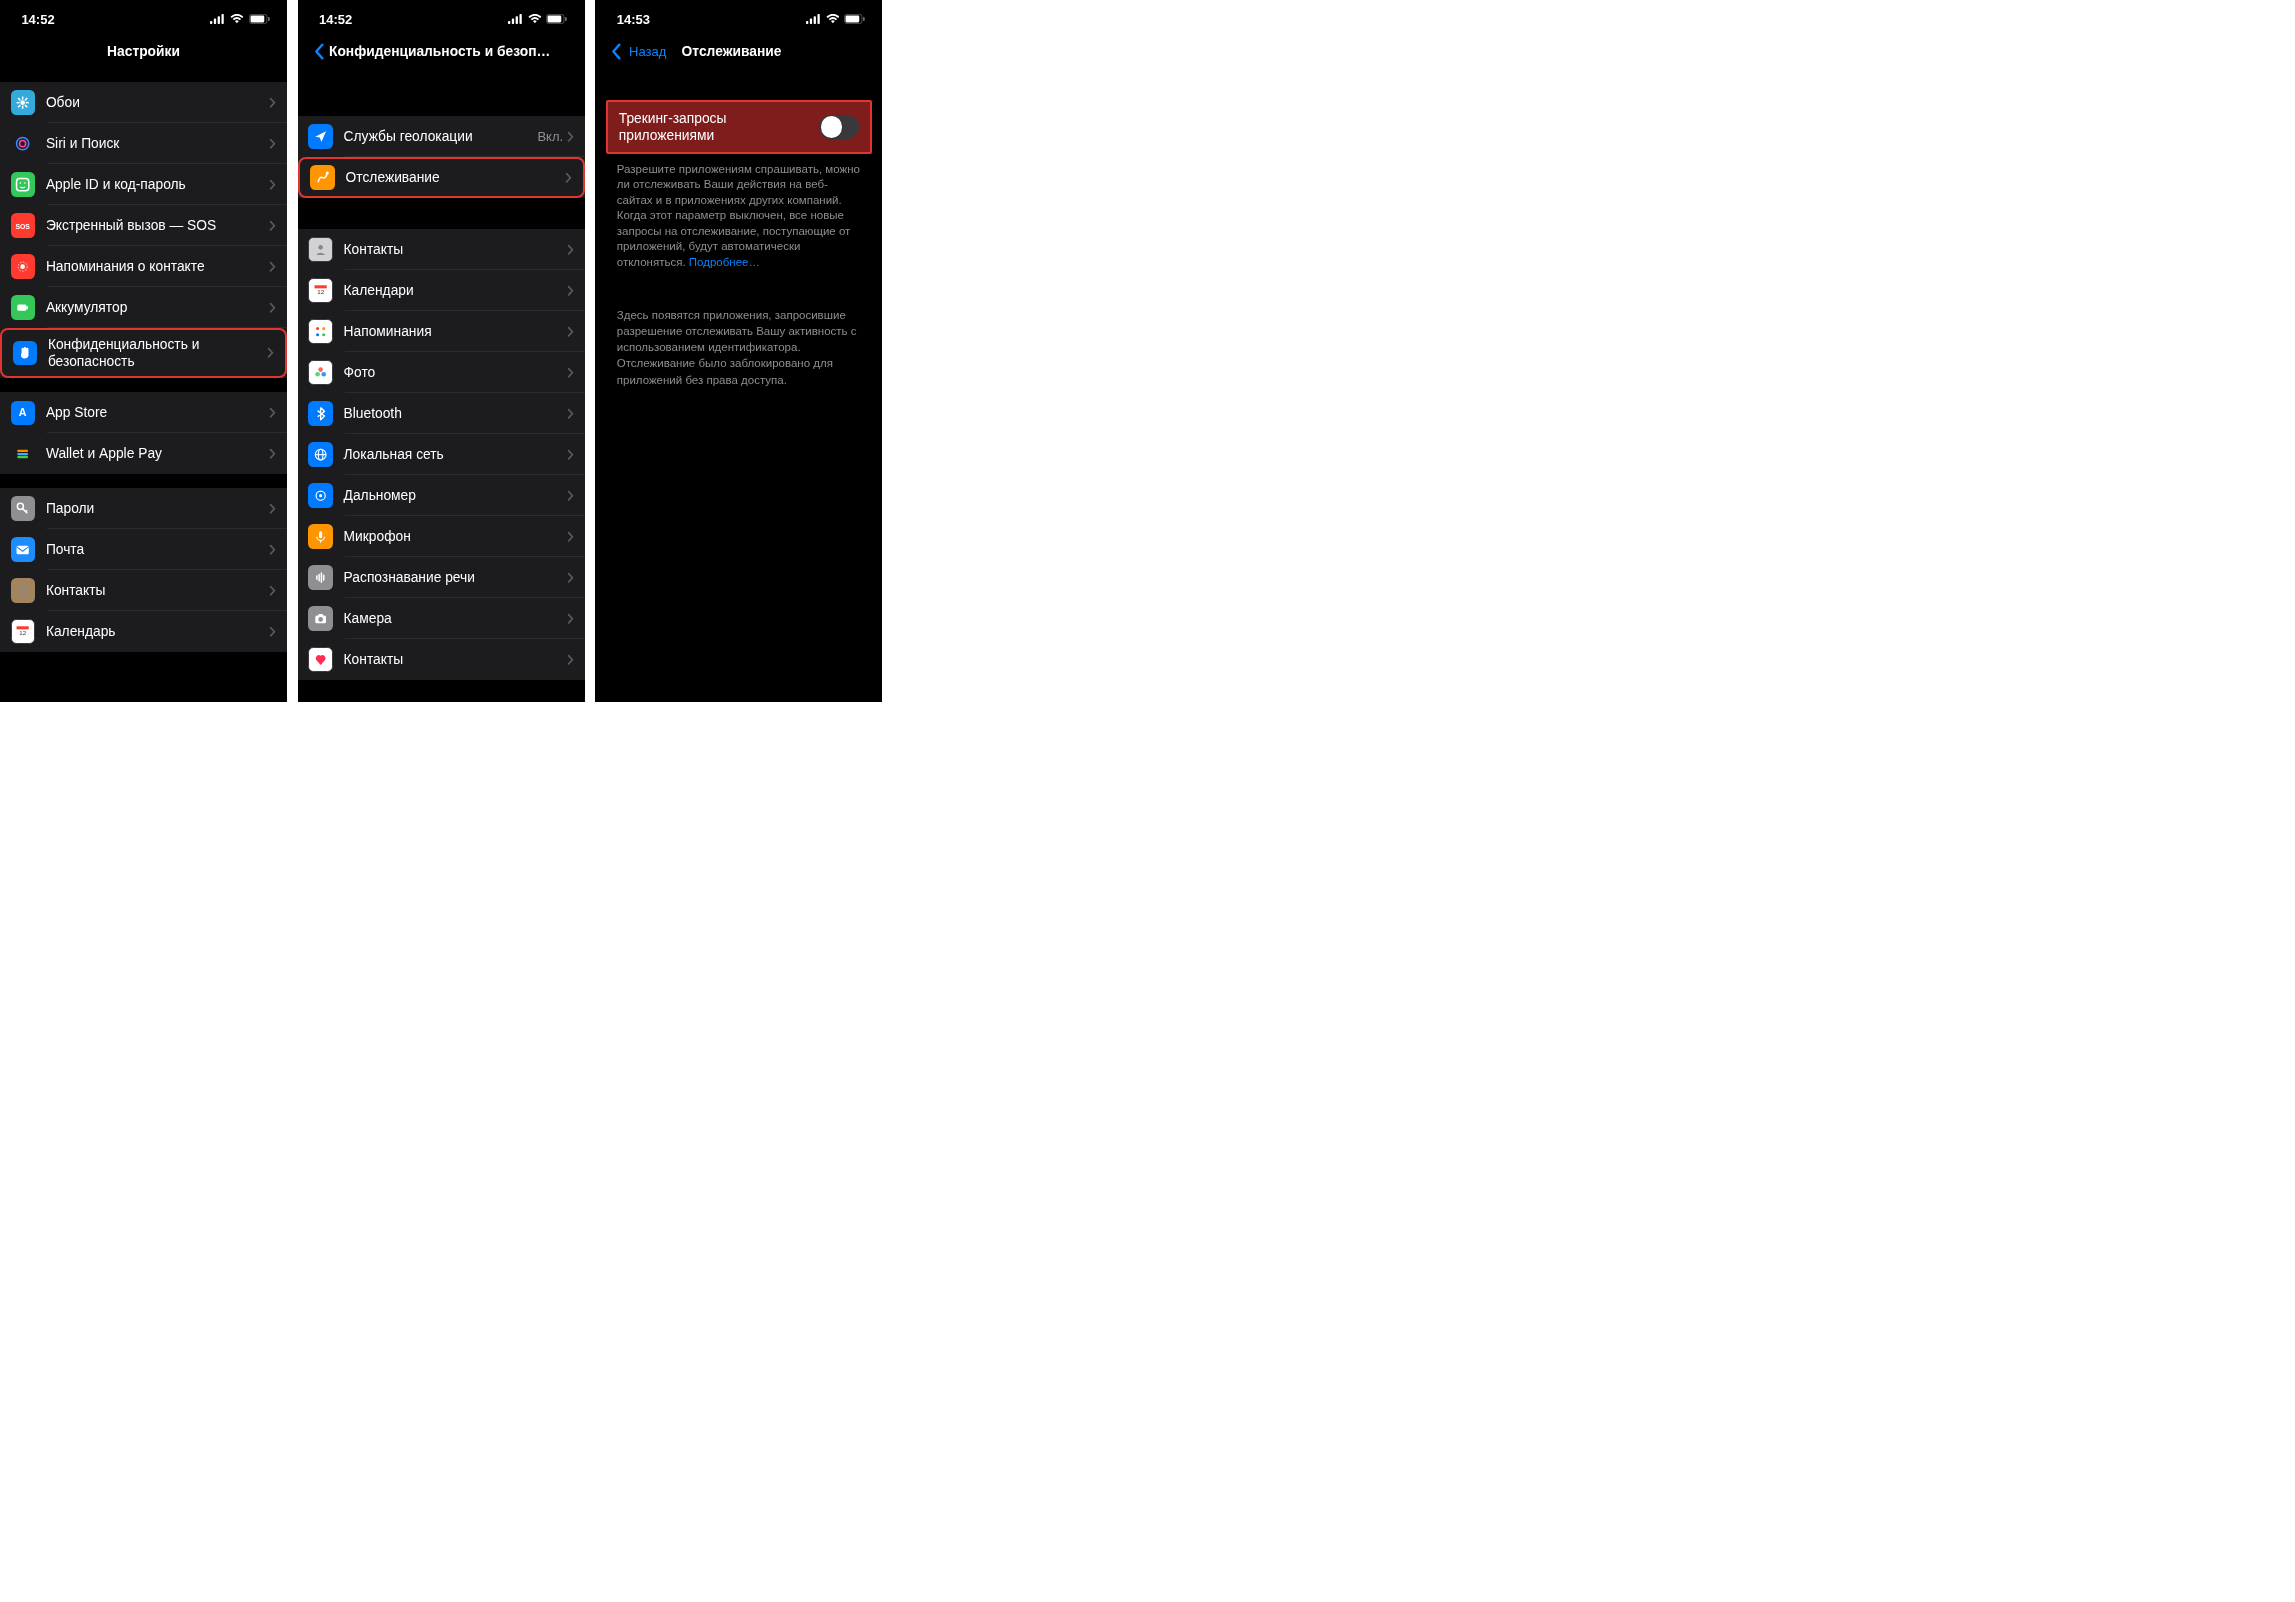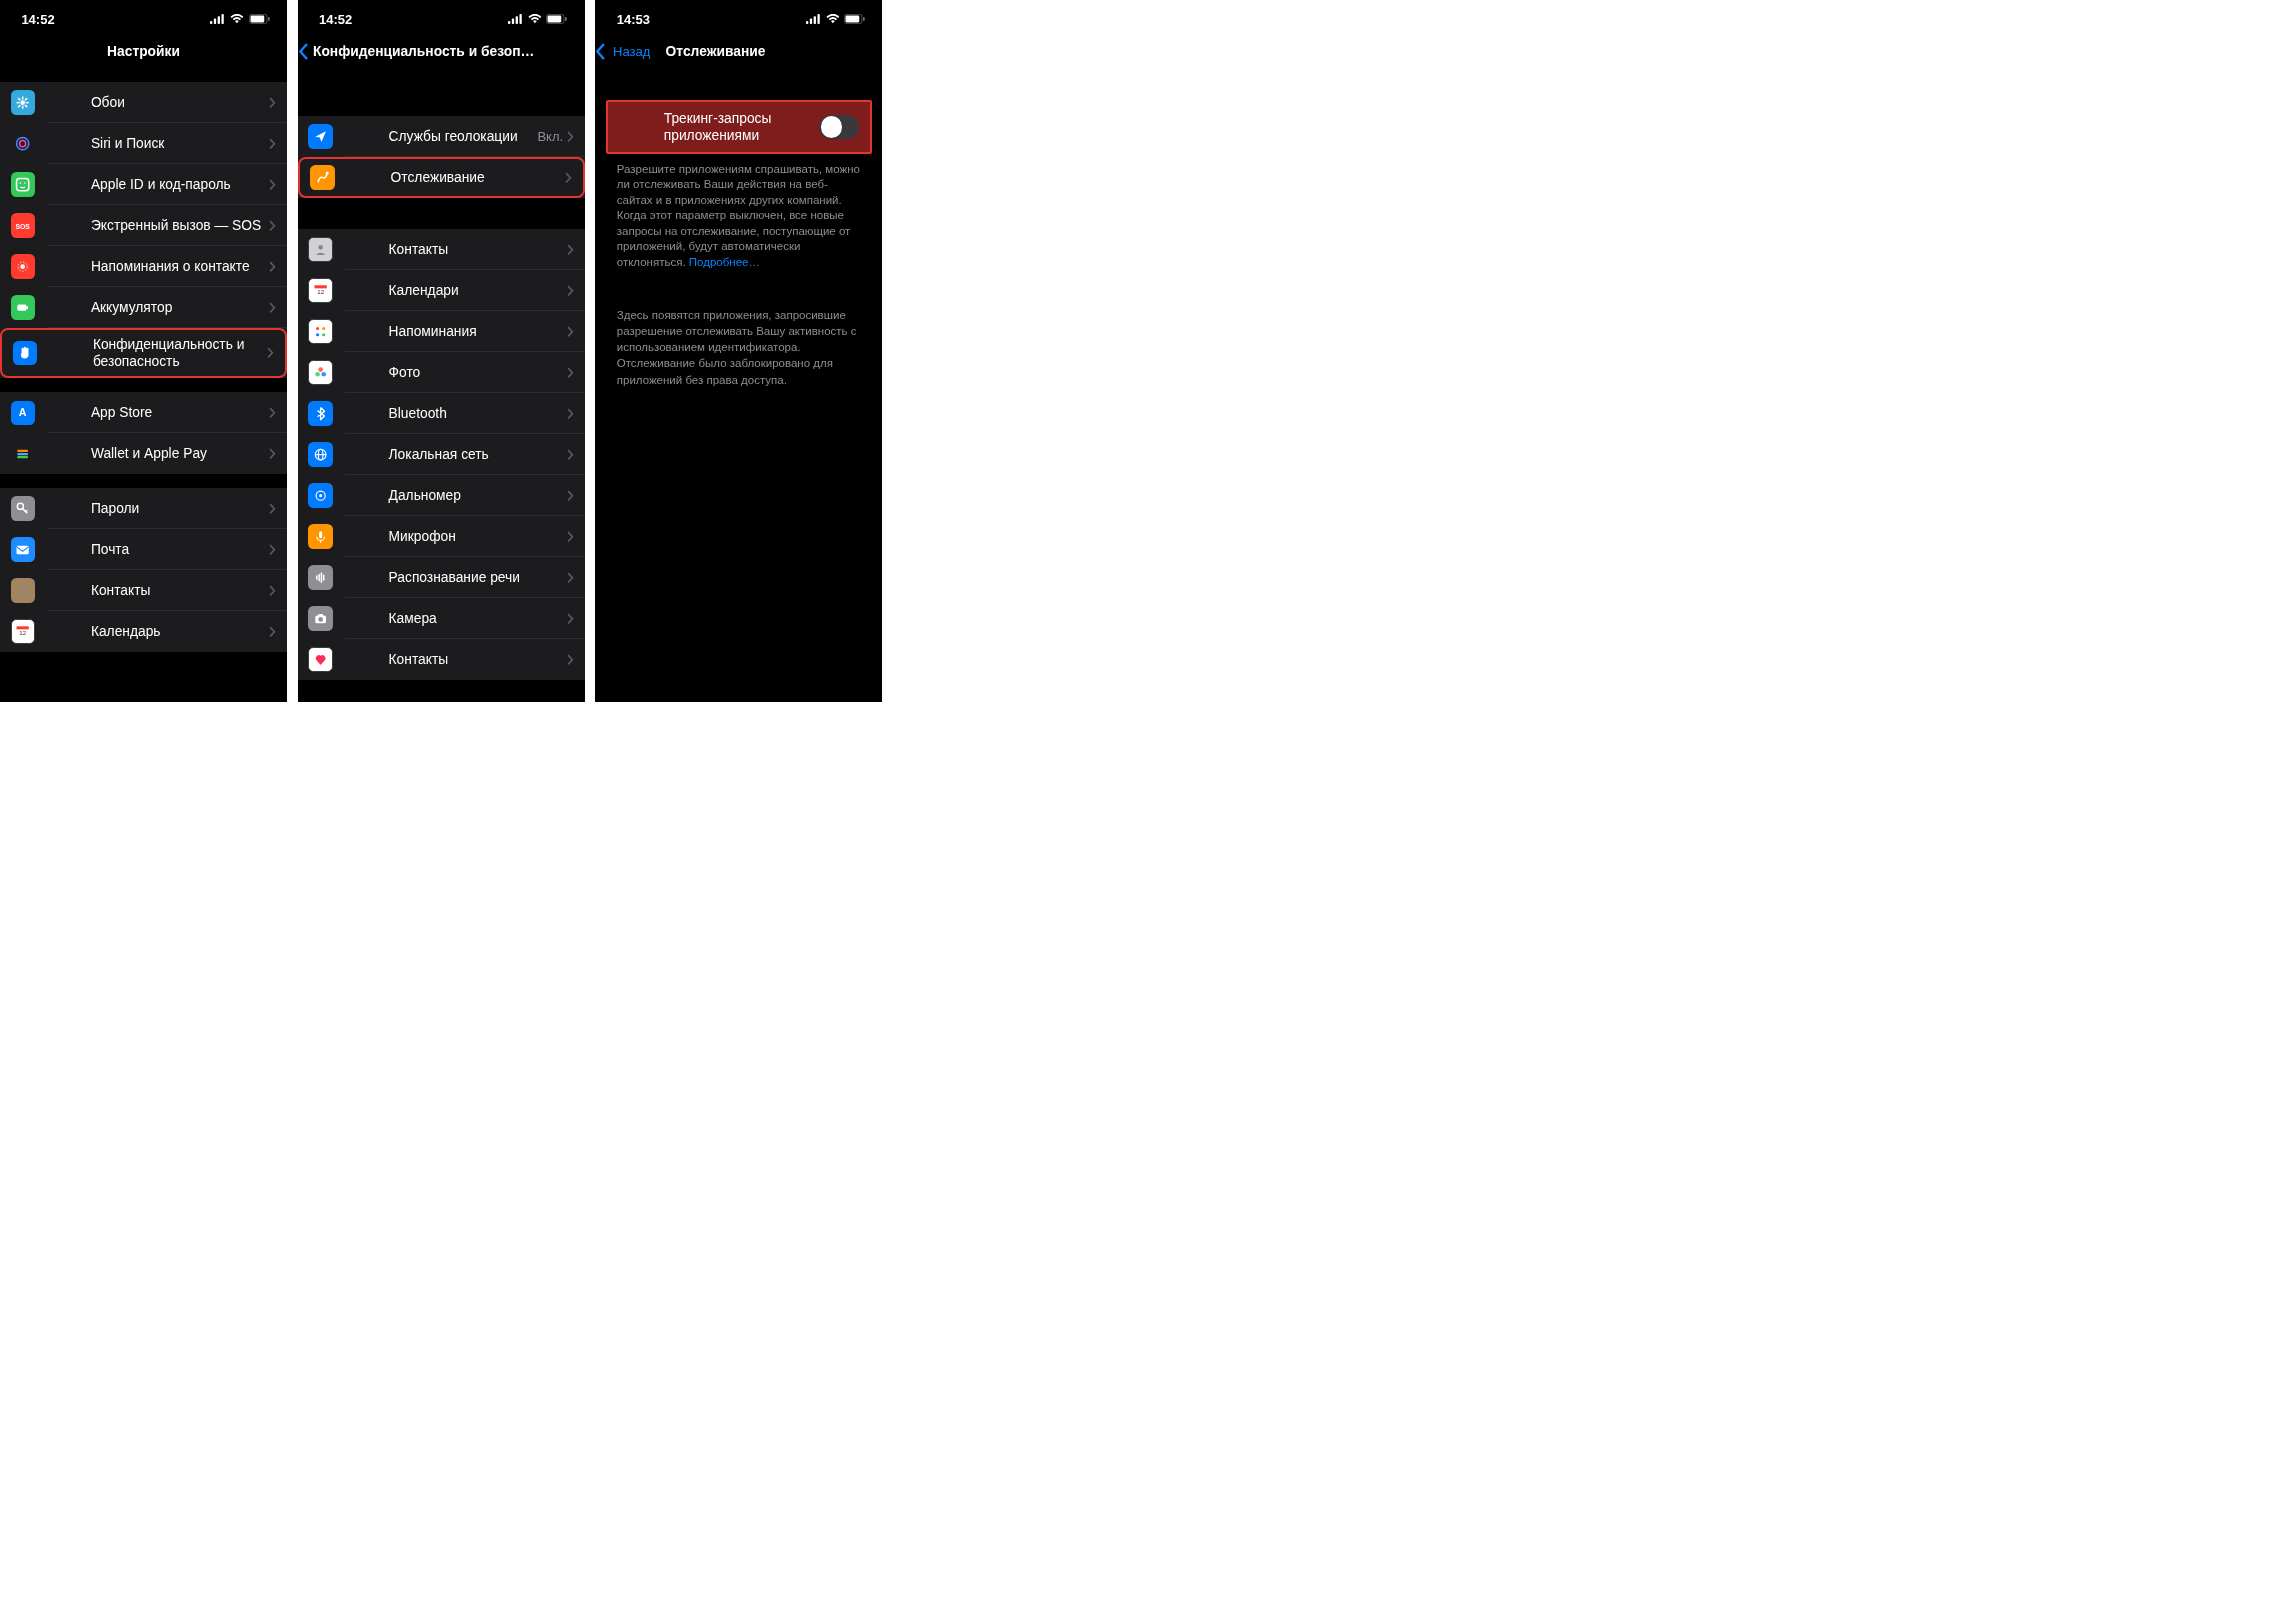--- a/index.html
+++ b/index.html
@@ -28,21 +28,21 @@
     height: 34px;
     font-size: 13px;
     font-weight: 600;
   }
   .sb-right { display: flex; align-items: center; gap: 4.6px; }
   .sb-right svg { display: block; }
   .nav {
     display: flex;
     align-items: center;
     height: 34px;
-    padding: 0 0;
+    padding: 0 16px;
     position: relative;
   }
   .nav-title-center {
     position: absolute;
     left: 0; right: 0;
     text-align: center;
     font-size: 13.8px;
     font-weight: 600;
     pointer-events: none;
   }
@@ -85,21 +85,20 @@
     flex-shrink: 0;
     display: flex;
     align-items: center;
     justify-content: center;
   }
   .icon svg { width: 15.3px; height: 15.3px; }
   .row-label {
     flex: 1;
     font-size: 13.8px;
     line-height: 1.25;
-    margin-left: 45px;
   }
   .row-value {
     color: #8e8e93;
     font-size: 13px;
     margin-right: 4px;
   }
   .chevron {
     width: 6.9px; height: 11.5px;
     flex-shrink: 0;
   }

